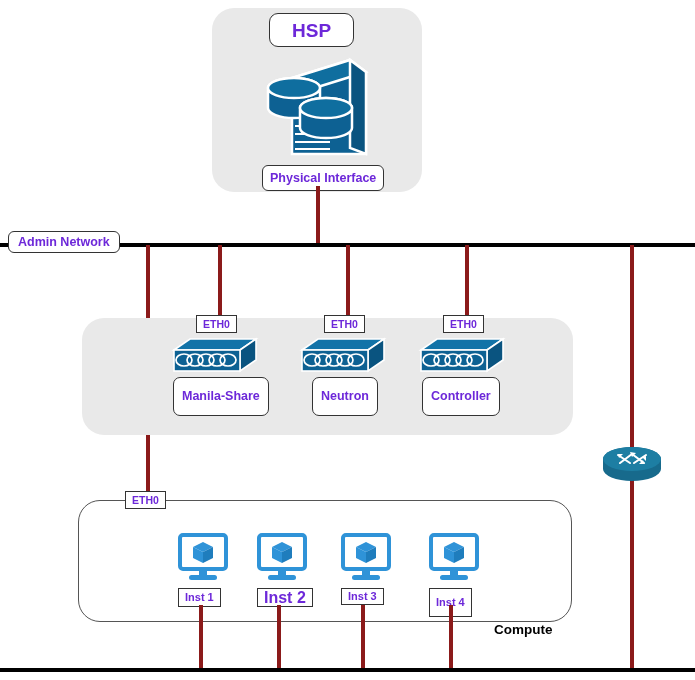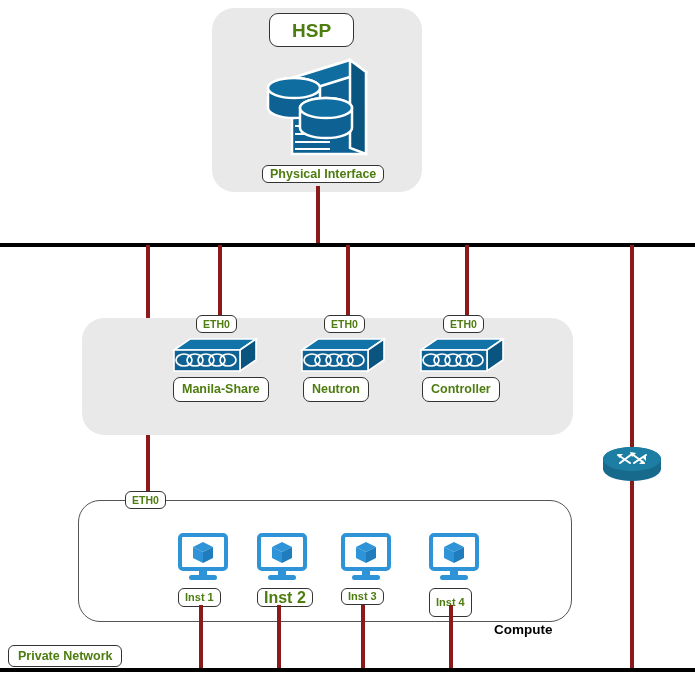--- a/index.html
+++ b/index.html
@@ -6,28 +6,28 @@
   body{width:695px;height:680px;font-family:"Liberation Sans",sans-serif;}
   #stage{position:relative;width:695px;height:680px;overflow:hidden;background:#fff;}
   .vline{position:absolute;background:#8B1A1A;width:4px;}
   .bus{position:absolute;background:#000000;height:4px;left:0;width:695px;}
   .panel-gray{position:absolute;background:#e9e9e9;border-radius:22px;}
   .panel-white{position:absolute;background:#ffffff;border:1.5px solid #555;border-radius:22px;}
 
   
   .pill{
     position:absolute;background:#ffffff;border:1.5px solid #333;border-radius:7px;
-    font-weight:bold;color:#4d7c0f;display:flex;align-items:center;justify-content:center;
+    font-weight:bold;color:#6d28d9;display:flex;align-items:center;justify-content:center;
     white-space:nowrap;box-sizing:border-box;line-height:1;text-align:center;
   }
-  .pill-eth{height:18px;font-size:10.5px;padding:0 6px;border-radius:6px;}
-  .pill-name{height:25px;font-size:12.5px;padding:0 8px;}
+  .pill-eth{height:18px;font-size:10.5px;padding:0 6px;border-radius:0;}
+  .pill-name{height:39px;font-size:12.5px;padding:0 8px;}
   .pill-big{height:34px;font-size:19px;padding:0 22px;border-radius:9px;}
   .pill-net{height:22px;font-size:12.5px;padding:0 9px;border-radius:6px;}
-  .pill-iface{height:18px;font-size:12.5px;padding:0 7px;border-radius:6px;}
+  .pill-iface{height:26px;font-size:12.5px;padding:0 7px;border-radius:6px;}
 
   .plain-label{position:absolute;font-weight:bold;font-size:13.5px;color:#000;white-space:nowrap;}
 
   .icon{position:absolute;}
   .icon svg{display:block;}
 </style>
 </head>
 <body>
 
 <div id="stage">
@@ -63,20 +63,21 @@
         <ellipse cx="64" cy="58" rx="26" ry="10" fill="#0f6e9f" stroke="#ffffff" stroke-width="2.5"></ellipse>
       </g>
     </svg>
   </div>
 
   <div class="pill pill-iface" style="left:262px;top:165px;">Physical Interface</div>
 
   <div class="vline" style="left:316px;top:186px;height:61px;"></div>
 
   <div class="bus" style="top:243px;"></div>
+  <div class="pill pill-net" style="left:8px;top:231px;">Admin Network</div>
 
   <div class="vline" style="left:146px;top:245px;height:250px;"></div>
   <div class="vline" style="left:218px;top:245px;height:77px;"></div>
   <div class="vline" style="left:346px;top:245px;height:77px;"></div>
   <div class="vline" style="left:465px;top:245px;height:77px;"></div>
   <div class="vline" style="left:630px;top:245px;height:425px;"></div>
 
   <div class="panel-gray" style="left:82px;top:318px;width:491px;height:117px;"></div>
 
   <div class="pill pill-eth" style="left:196px;top:315px;">ETH0</div>
@@ -104,21 +105,21 @@
       <rect x="4" y="14" width="66" height="21" fill="#0d6193" stroke="#ffffff" stroke-width="1.6"></rect>
       <g fill="none" stroke="#ffffff" stroke-width="1.7">
         <ellipse cx="14" cy="24" rx="8" ry="6"></ellipse>
         <ellipse cx="25" cy="24" rx="8" ry="6"></ellipse>
         <ellipse cx="36" cy="24" rx="8" ry="6"></ellipse>
         <ellipse cx="47" cy="24" rx="8" ry="6"></ellipse>
         <ellipse cx="58" cy="24" rx="8" ry="6"></ellipse>
       </g>
     </svg>
   </div>
-  <div class="pill pill-name" style="left:303px;top:377px;">Neutron</div>
+  <div class="pill pill-name" style="left:312px;top:377px;">Neutron</div>
 
   <div class="pill pill-eth" style="left:443px;top:315px;">ETH0</div>
   <div class="icon" style="left:417px;top:336px;">
     <svg width="90" height="40" viewBox="0 0 90 40">
       <polygon points="4,14 20,3 86,3 70,14" fill="#1273a8" stroke="#ffffff" stroke-width="1.6"></polygon>
       <polygon points="70,14 86,3 86,24 70,35" fill="#0a5480" stroke="#ffffff" stroke-width="1.6"></polygon>
       <rect x="4" y="14" width="66" height="21" fill="#0d6193" stroke="#ffffff" stroke-width="1.6"></rect>
       <g fill="none" stroke="#ffffff" stroke-width="1.7">
         <ellipse cx="14" cy="24" rx="8" ry="6"></ellipse>
         <ellipse cx="25" cy="24" rx="8" ry="6"></ellipse>
@@ -210,15 +211,14 @@
   <div class="pill pill-eth" style="left:429px;top:588px;height:29px;font-size:11px;">Inst 4</div>
 
   <div class="plain-label" style="left:494px;top:622px;">Compute</div>
 
   <div class="vline" style="left:199px;top:605px;height:65px;"></div>
   <div class="vline" style="left:277px;top:605px;height:65px;"></div>
   <div class="vline" style="left:361px;top:605px;height:65px;"></div>
   <div class="vline" style="left:449px;top:605px;height:65px;"></div>
 
   <div class="bus" style="top:668px;"></div>
-  <div class="pill pill-net" style="left:8px;top:645px;">Private Network</div>
 
 </div>
 
 </body></html>

